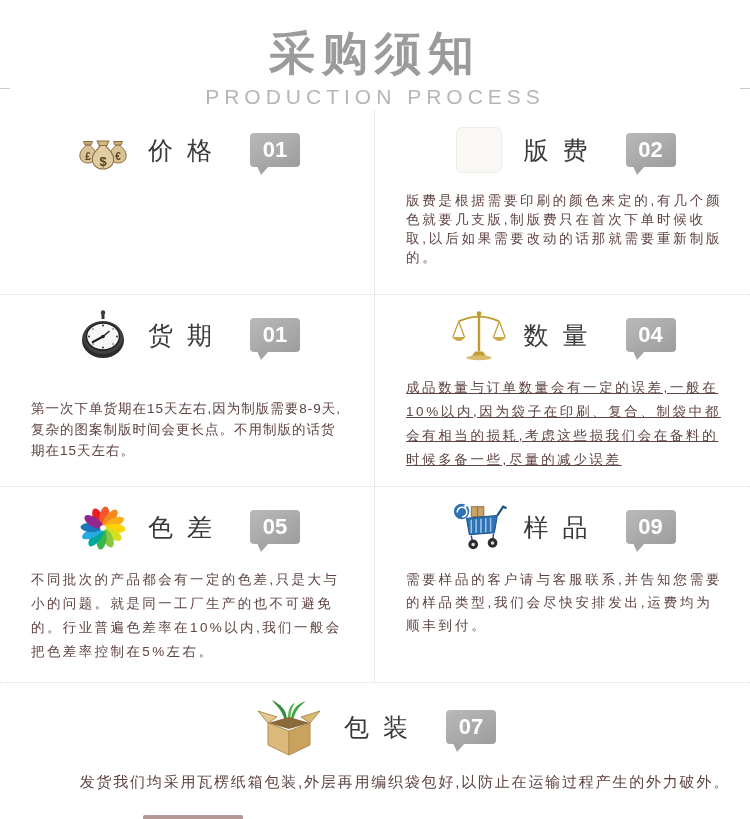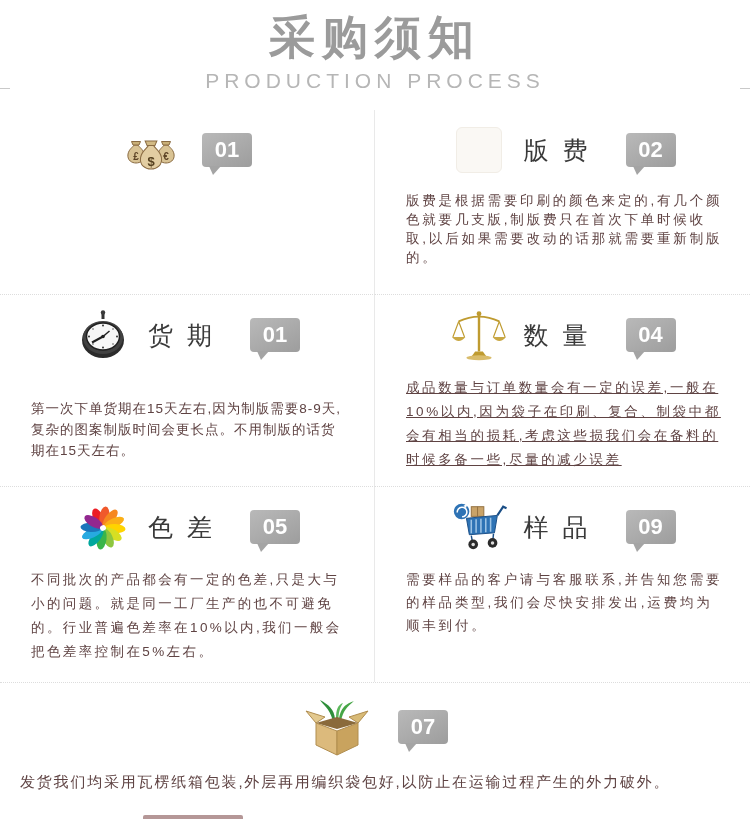--- a/index.html
+++ b/index.html
@@ -3,21 +3,21 @@
 <meta charset="utf-8">
 <style>
   * { box-sizing: border-box; }
   html,body { margin:0; padding:0; }
   body {
     width:750px; height:819px; position:relative; overflow:hidden;
     background:#ffffff;
     font-family:"Liberation Sans","DejaVu Sans",sans-serif;
   }
   
-  .header { text-align:center; padding-top:10px; position:relative; }
+  .header { text-align:center; padding-top:26px; position:relative; }
   .main-title {
     margin:0; font-size:46px; font-weight:bold; color:#9b9b9b;
     letter-spacing:7px; line-height:1.2;
   }
   .sub-title {
     margin-top:4px; font-size:21px; font-weight:300; color:#b6b6b6;
     letter-spacing:5px;
   }
   .edge-line { position:absolute; top:88px; width:10px; height:1px; background:#c9c9c9; }
   .edge-line.left { left:0; }
@@ -62,21 +62,21 @@
   .lh23 { line-height:23px; letter-spacing:2.8px; }
   
   .full-section {
     position:absolute; top:682px; left:0; width:750px; height:137px;
     border-top:1px dotted #dddddd; text-align:center;
   }
   .full-section .cell-header { margin-top:6px; height:76px; }
   .full-section .icon-wrap { width:74px; height:74px; }
   .full-body {
     margin:6px 20px 0; font-size:15px; letter-spacing:1.8px; color:#5f4343;
-    text-align:left; line-height:22px;
+    text-align:right; line-height:22px;
   }
   
   .faint-box { width:46px; height:46px; border-radius:6px; background:#faf8f4; border:1px solid #f1ede6; }
   
   .bottom-artifact {
     position:absolute; left:143px; bottom:0; width:100px; height:4px;
     background:#8d6060; opacity:.65; border-radius:2px 2px 0 0;
   }
 </style>
 </head>
@@ -107,20 +107,21 @@
             <g transform="translate(28,31) scale(1.3)">
               <path d="M-8,1 C-10,13 10,13 8,1 C7,-4 3,-6 2,-8 L-2,-8 C-3,-6 -7,-4 -8,1 Z" fill="#e2cda2" stroke-width="0.8"></path>
               <path d="M-3,-8 L3,-8 L4.5,-11.5 L-4.5,-11.5 Z" fill="#d2ba85" stroke-width="0.8"></path>
             </g>
           </g>
           <text x="13" y="35" font-size="10" font-weight="bold" fill="#5d4426" text-anchor="middle">£</text>
           <text x="43" y="35" font-size="10" font-weight="bold" fill="#5d4426" text-anchor="middle">€</text>
           <text x="28" y="41" font-size="13" font-weight="bold" fill="#55401f" text-anchor="middle">$</text>
         </svg>
       </span>
+      <span class="cell-title">价格</span>
       <span class="badge">
           <span>01</span>
         </span>
     </div>
   </div>
 
   <div class="cell row-1">
     <div class="cell-header">
       <span class="icon-wrap">
         <span class="faint-box"></span>
@@ -251,20 +252,21 @@
         <path d="M30,28 C26,14 20,12 17,7 C26,12 31,16 32,26 Z" fill="#2f8f3b"></path>
         <path d="M36,26 C38,12 46,10 51,8 C44,14 40,18 38,28 Z" fill="#46a546"></path>
         <path d="M33,26 C33,16 35,12 40,10 C36,16 36,20 35,28 Z" fill="#5cb85c"></path>
         <polygon points="13,30 3,18 22,24" fill="#e3c98f" stroke="#b08d4f"></polygon>
         <polygon points="55,30 65,18 46,24" fill="#d8ba76" stroke="#b08d4f"></polygon>
         <polygon points="13,30 34,36 55,30 34,24" fill="#8a6a3b"></polygon>
         <polygon points="13,30 34,38 34,62 13,52" fill="#dcba7c" stroke="#b08d4f"></polygon>
         <polygon points="34,38 55,30 55,52 34,62" fill="#c9a35e" stroke="#b08d4f"></polygon>
       </svg>
     </span>
+    <span class="cell-title">包装</span>
     <span class="badge">
         <span>07</span>
       </span>
   </div>
   <p class="full-body">发货我们均采用瓦楞纸箱包装,外层再用编织袋包好,以防止在运输过程产生的外力破外。</p>
 </div>
 
 <div class="bottom-artifact"></div>
 
 </body></html>

